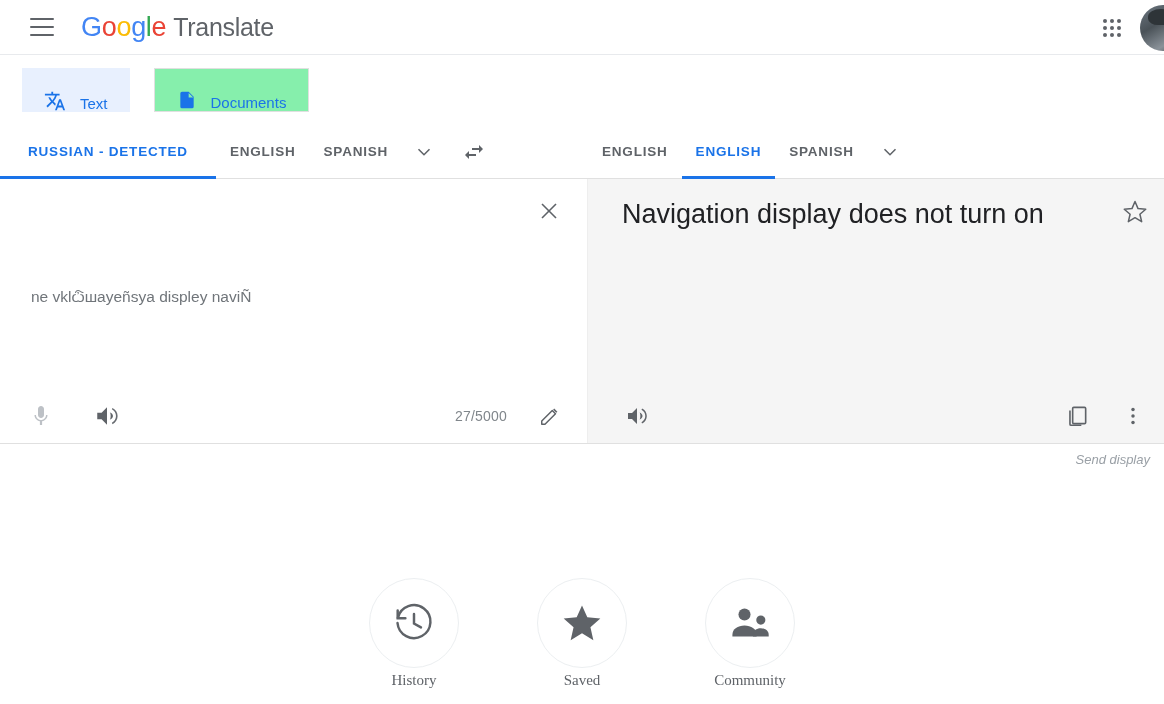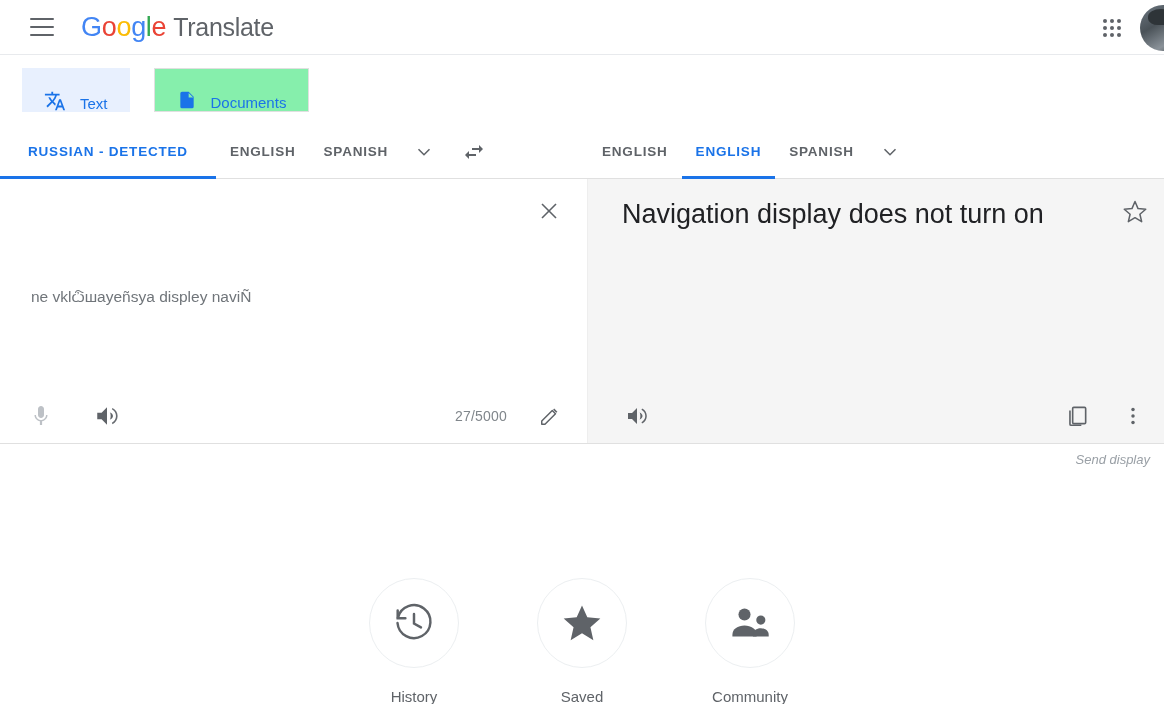--- a/index.html
+++ b/index.html
@@ -210,21 +210,21 @@
   .shortcuts {
     position: absolute; left: 0; right: 0; top: 578px;
     display: flex; justify-content: center; gap: 78px;
   }
   .shortcut { display: flex; flex-direction: column; align-items: center; cursor: pointer; }
   .sc-circle {
     width: 90px; height: 90px; border-radius: 50%;
     border: 1px solid #eceff1;
     display: flex; align-items: center; justify-content: center;
   }
-  .sc-label { margin-top: 20px; font-size: 15px; color: #5f6368; }
+  .sc-label { margin-top: 4px; font-size: 15px; color: #5f6368; font-family: Liberation Serif, serif; }
 </style>
 </head>
 <body>
 
 <div class="page">
 
   <div class="header">
     <div class="hamburger">
       <span></span>
         <span></span>

